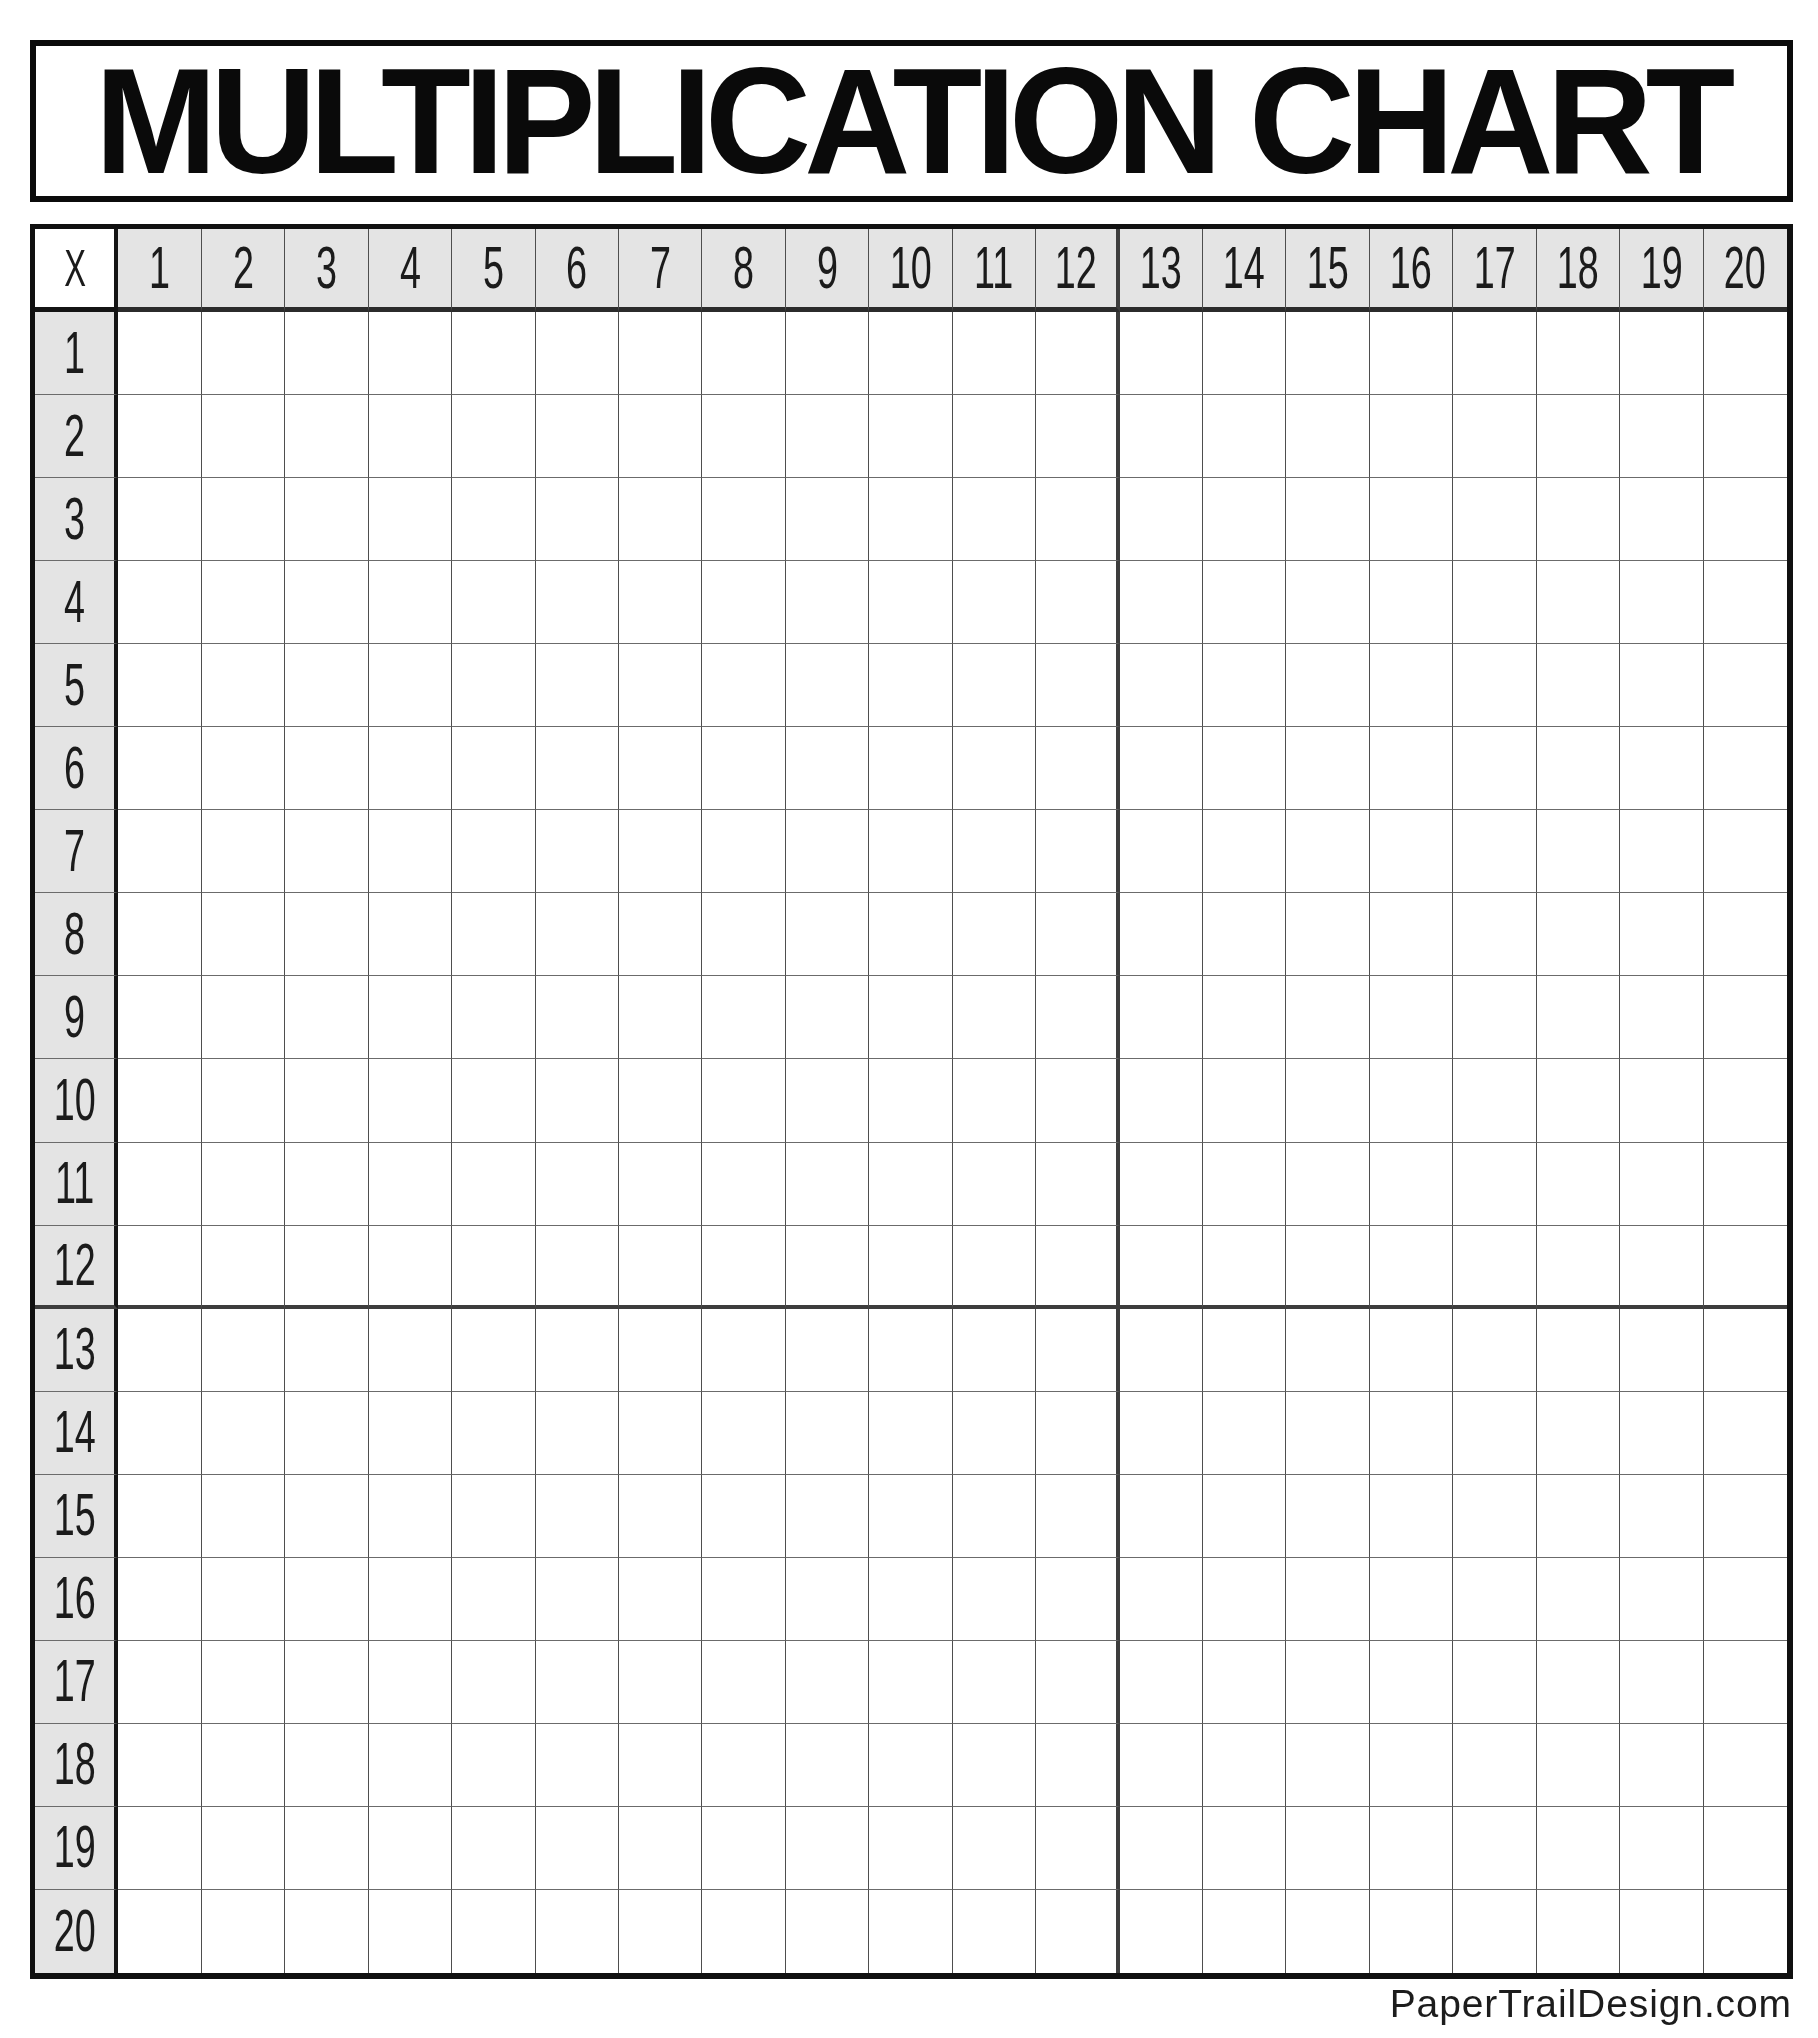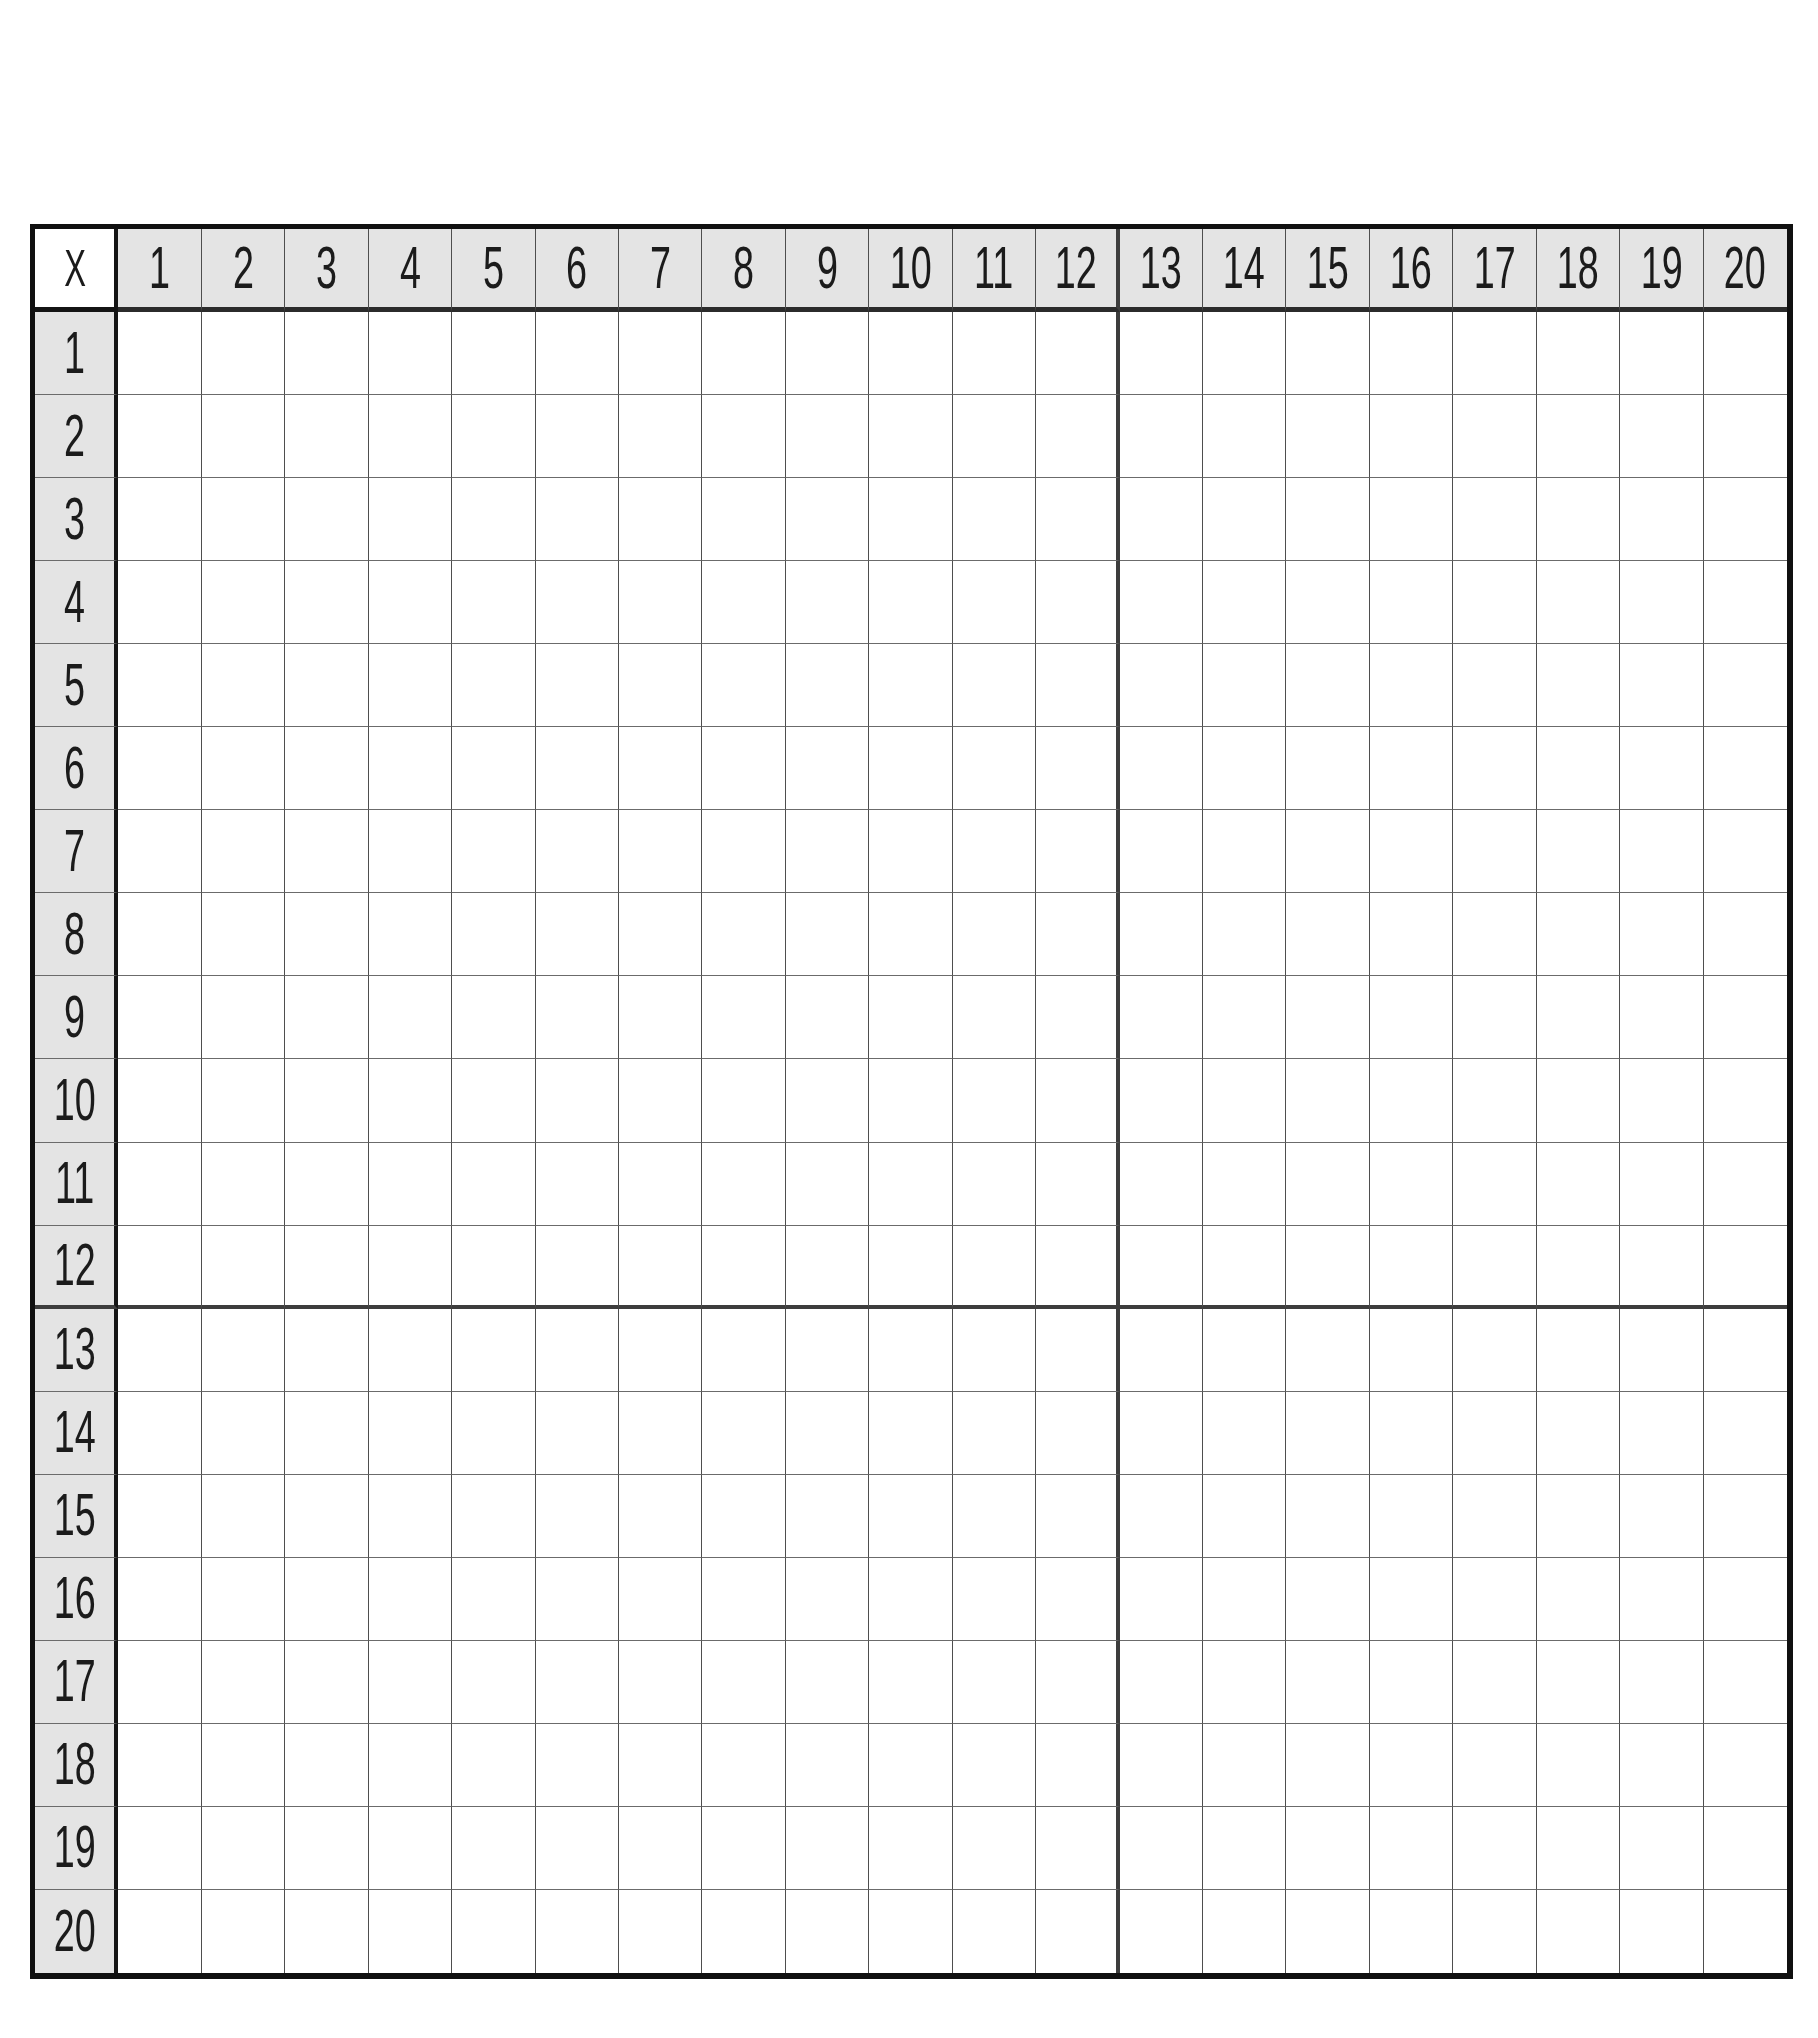--- a/index.html
+++ b/index.html
@@ -76,20 +76,23 @@
     letter-spacing:0.9px;
     color:#1c1c1c;
     white-space:nowrap;
   }
 </style>
 </head>
 <body>
 
 <div class="page">
 
+  <div class="title-box">
+    <span class="title-text">MULTIPLICATION CHART</span>
+  </div>
 
   <div class="grid" id="grid">
       <div class="cell corner">
         <span class="num">X</span>
       </div>
       <div class="cell hdr-row">
         <span class="num">1</span>
       </div>
       <div class="cell hdr-row">
         <span class="num">2</span>
@@ -603,15 +606,16 @@
       <div class="cell last-r"></div>
       <div class="cell last-r"></div>
       <div class="cell last-r"></div>
       <div class="cell last-r"></div>
       <div class="cell last-r"></div>
       <div class="cell last-r"></div>
       <div class="cell last-r"></div>
       <div class="cell last-c last-r"></div>
     </div>
 
+  <div class="watermark">PaperTrailDesign.com</div>
 
 </div>
 
 
 </body></html>

